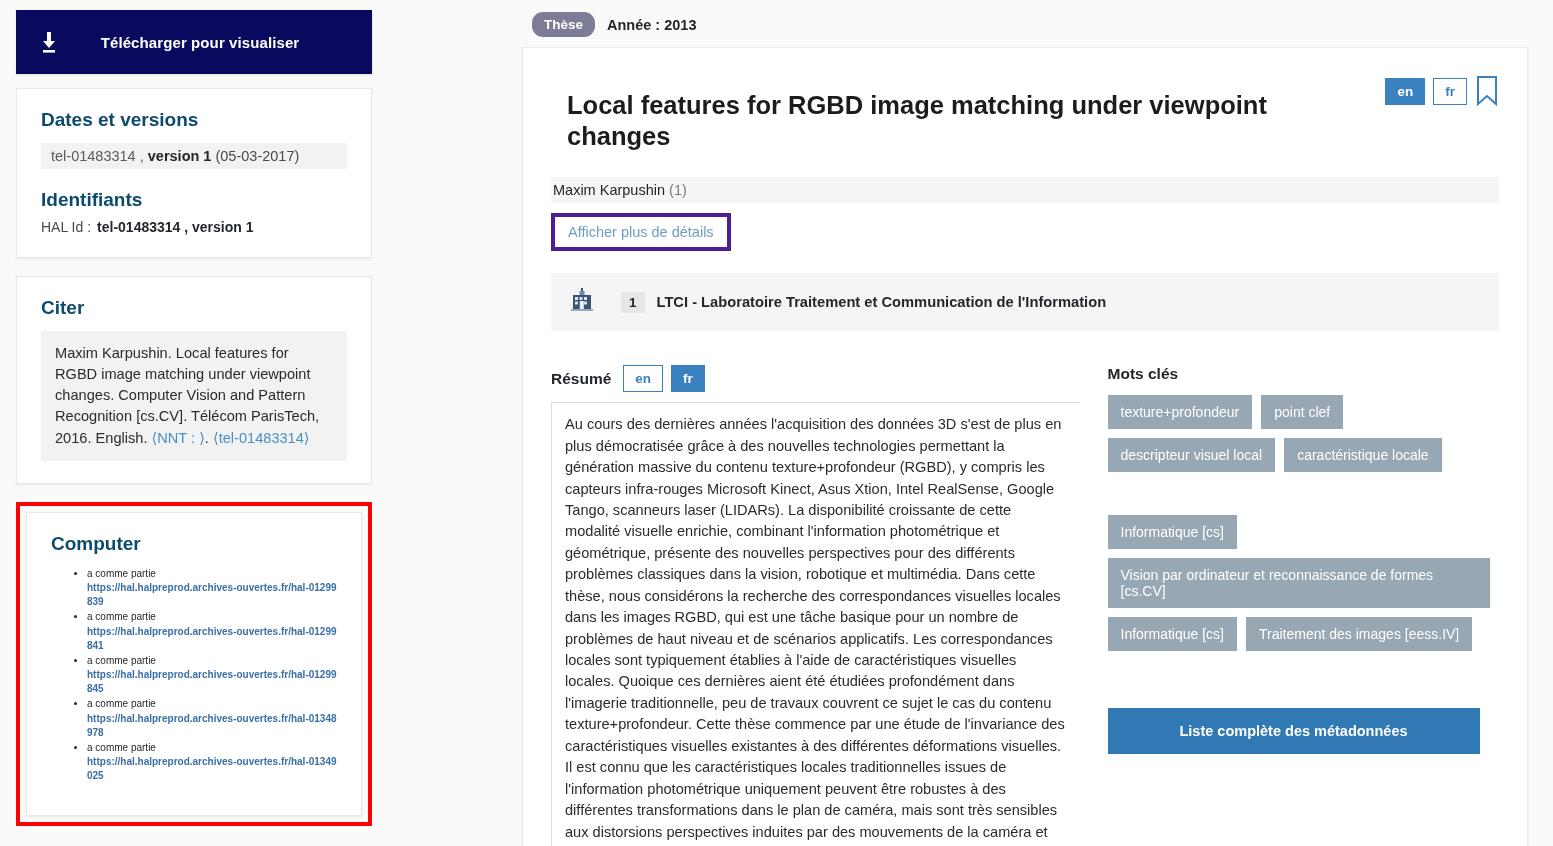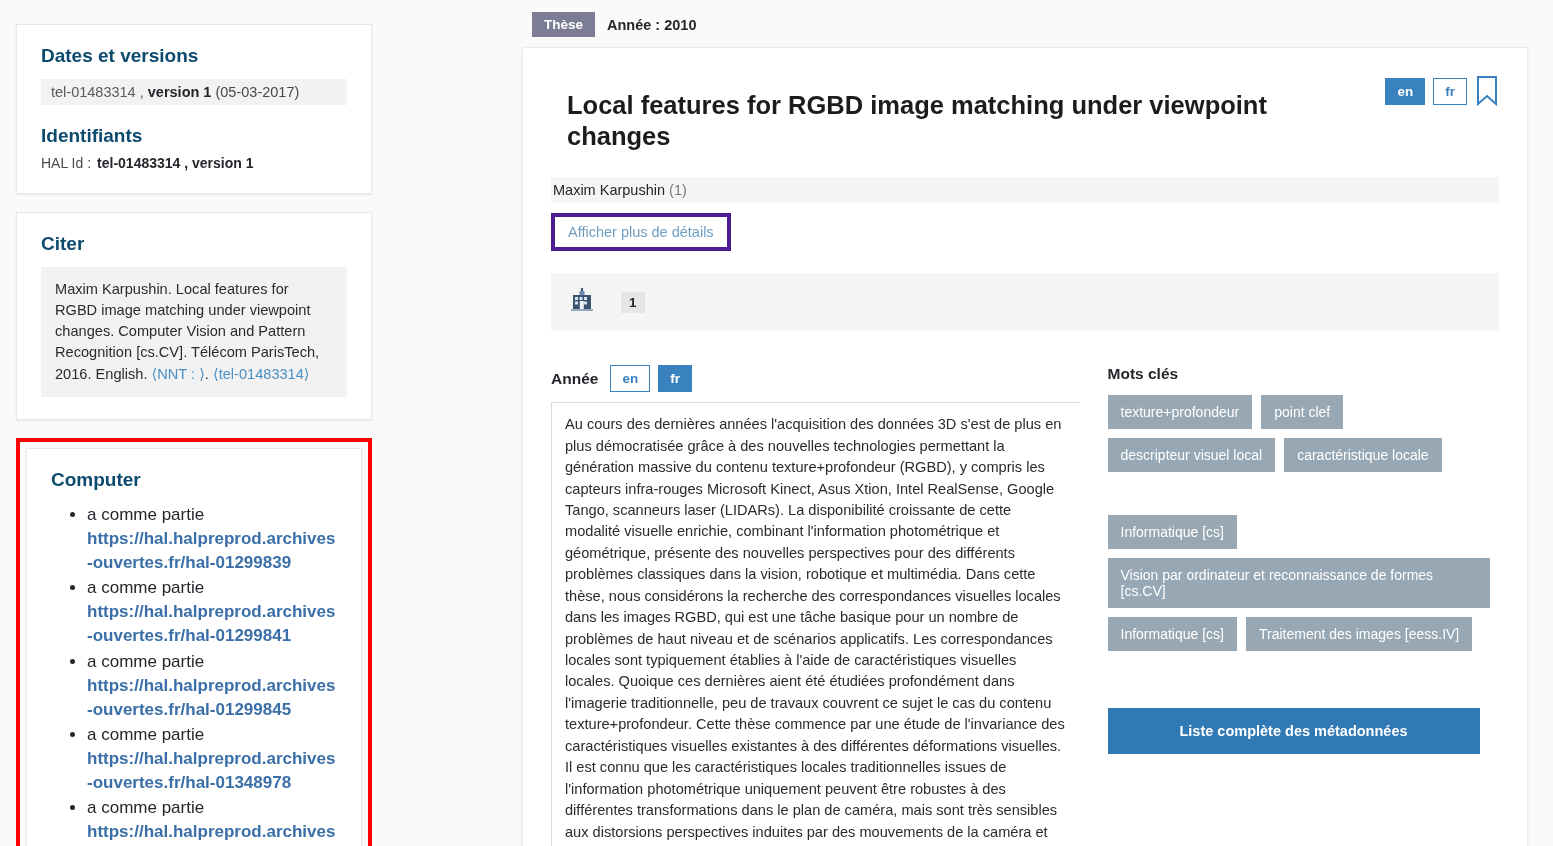--- a/index.html
+++ b/index.html
@@ -46,32 +46,32 @@
     background: #f2f2f2; padding: 12px 14px; font-size: 14.6px;
     line-height: 1.45; color: #2b2b2b;
   }
   .cite-box a { color: #4a90c4; text-decoration: none; }
 
   
   .relations-wrap {
     border: 4px solid #ff0000; padding: 6px;
   }
   .rel-list { margin: 0; padding-left: 36px; }
-  .rel-list li { margin-bottom: 1px; font-size: 17px; color: #23272b; line-height: 1.42; }
+  .rel-list li { margin-bottom: 1px; font-size: 10px; color: #23272b; line-height: 1.42; }
   .rel-list li a {
     color: #3a6fa8; font-weight: bold; text-decoration: none;
     display: block; word-break: break-all;
   }
 
   
   .main-col { position: absolute; left: 522px; top: 0; width: 1010px; }
   .doc-meta { display: flex; align-items: center; padding: 12px 10px 10px 10px; }
   .badge-type {
     background: #7d7c96; color: #fff; font-size: 13.5px; font-weight: bold;
-    padding: 5px 12px; margin-right: 12px;
+    padding: 5px 12px; margin-right: 12px; border-radius: 11px;
   }
   .year-text { font-size: 14.5px; font-weight: bold; color: #23272b; }
 
   .main-card {
     background: #fff; border: 1px solid #ebebeb;
     box-shadow: 0 1px 3px rgba(0,0,0,.08);
     padding: 26px 28px 0 28px; width: 1006px; min-height: 790px;
   }
   .title-row { display: flex; align-items: flex-start; }
   .doc-title {
@@ -131,20 +131,29 @@
     border: none; padding: 15px 0; font-size: 14.5px; font-weight: bold; cursor: pointer;
   }
 </style>
 </head>
 <body>
 
 <div class="page">
 
   <div class="left-col">
 
+    <button class="download-btn">
+      <span class="dl-icon">
+        <svg width="20" height="22" viewBox="0 0 20 22" aria-hidden="true">
+          <path d="M8 1 h4 v9 h4 l-6 7 l-6 -7 h4 z" fill="#ffffff"></path>
+          <rect x="4" y="19" width="12" height="2.6" fill="#ffffff"></rect>
+        </svg>
+      </span>
+      <span class="dl-label">Télécharger pour visualiser</span>
+    </button>
 
     <div class="card" style="margin-top:14px;">
       <h2>Dates et versions</h2>
       <div class="version-box">
         <span>tel-01483314</span><span> , </span><b>version 1</b><span class="date"> (05-03-2017)</span>
       </div>
       <h2 style="margin-top:20px;margin-bottom:8px;">Identifiants</h2>
       <div class="ident-line">
         <span>HAL Id :</span><b>tel-01483314 , version 1</b>
       </div>
@@ -183,21 +192,21 @@
           </li>
         </ul>
       </div>
     </div>
   </div>
 
   <div class="main-col">
 
     <div class="doc-meta">
       <span class="badge-type">Thèse</span>
-      <span class="year-text">Année : 2010</span>
+      <span class="year-text">Année : 2013</span>
     </div>
 
     <div class="main-card">
 
       <div class="title-row">
         <h1 class="doc-title">Local features for RGBD image matching under viewpoint changes</h1>
         <span class="lang-toggle">
           <button class="lang-btn active">en</button>
           <button class="lang-btn">fr</button>
         </span>
@@ -224,27 +233,28 @@
             <rect x="6" y="10" width="3" height="3" fill="#d8e3f0"></rect>
             <rect x="10.5" y="10" width="3" height="3" fill="#d8e3f0"></rect>
             <rect x="15" y="10" width="3" height="3" fill="#d8e3f0"></rect>
             <rect x="6" y="14.5" width="3" height="3" fill="#d8e3f0"></rect>
             <rect x="15" y="14.5" width="3" height="3" fill="#d8e3f0"></rect>
             <rect x="10.8" y="14" width="4" height="8" fill="#eef3f8"></rect>
             <rect x="2" y="22" width="22" height="2" fill="#9aa8bd"></rect>
           </svg>
         </span>
         <span class="lab-num">1</span>
+        <a href="#" class="lab-name" style="text-decoration:none;color:#23272b;">LTCI - Laboratoire Traitement et Communication de l'Information</a>
       </div>
 
       <div class="content-cols">
 
         <div class="abstract-col">
           <div class="sec-head">
-            <h3>Année</h3>
+            <h3>Résumé</h3>
             <button class="lang-btn">en</button>
             <button class="lang-btn active">fr</button>
           </div>
           <div class="abstract-box">
             <p>Au cours des dernières années l'acquisition des données 3D s'est de plus en plus démocratisée grâce à des nouvelles technologies permettant la génération massive du contenu texture+profondeur (RGBD), y compris les capteurs infra-rouges Microsoft Kinect, Asus Xtion, Intel RealSense, Google Tango, scanneurs laser (LIDARs). La disponibilité croissante de cette modalité visuelle enrichie, combinant l'information photométrique et géométrique, présente des nouvelles perspectives pour des différents problèmes classiques dans la vision, robotique et multimédia. Dans cette thèse, nous considérons la recherche des correspondances visuelles locales dans les images RGBD, qui est une tâche basique pour un nombre de problèmes de haut niveau et de scénarios applicatifs. Les correspondances locales sont typiquement établies à l'aide de caractéristiques visuelles locales. Quoique ces dernières aient été étudiées profondément dans l'imagerie traditionnelle, peu de travaux couvrent ce sujet le cas du contenu texture+profondeur. Cette thèse commence par une étude de l'invariance des caractéristiques visuelles existantes à des différentes déformations visuelles. Il est connu que les caractéristiques locales traditionnelles issues de l'information photométrique uniquement peuvent être robustes à des différentes transformations dans le plan de caméra, mais sont très sensibles aux distorsions perspectives induites par des mouvements de la caméra et des transformations locales tridimensionnelles de la surface. Au même temps, ces déformations visuelles sont fréquemment présentes dans la majorité des applications réelles. Partant de cette observation, nous essayons d'éliminer cette vulnérabilité dans le cas des images texture+profondeur, en intégrant proprement le complément géométrique dans les deux étapes de l'extraction des caractéristiques visuelles: la détection de points clefs répétables et leur description locale. Avec cet objectif, nous contribuons avec plusieurs approches</p>
           </div>
         </div>
 
         <div class="side-col">
           <h3 class="side-title">Mots clés</h3>

